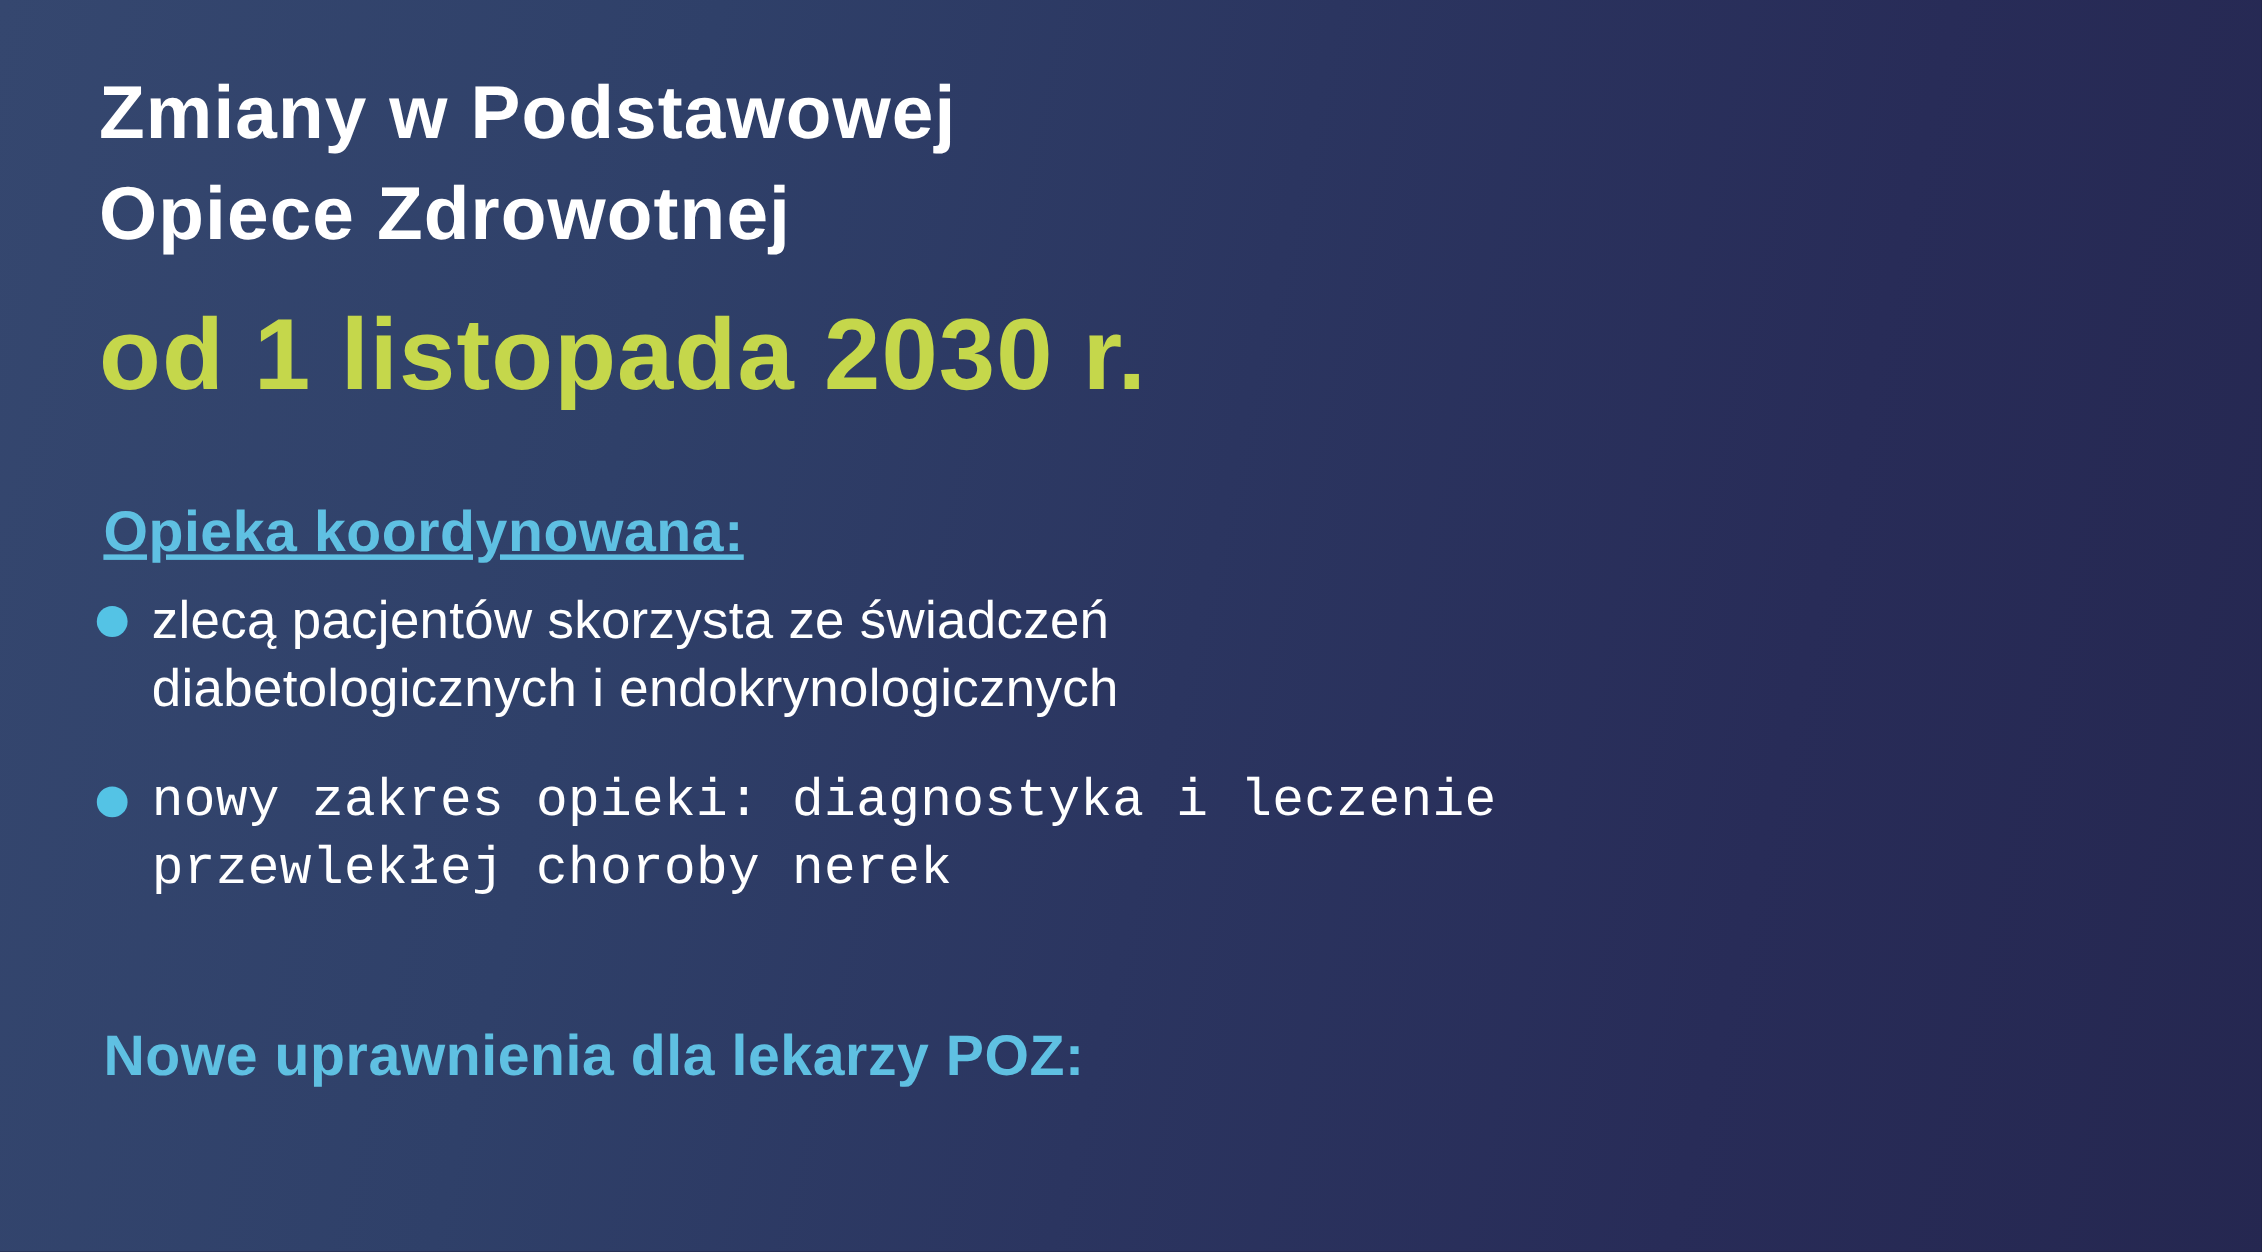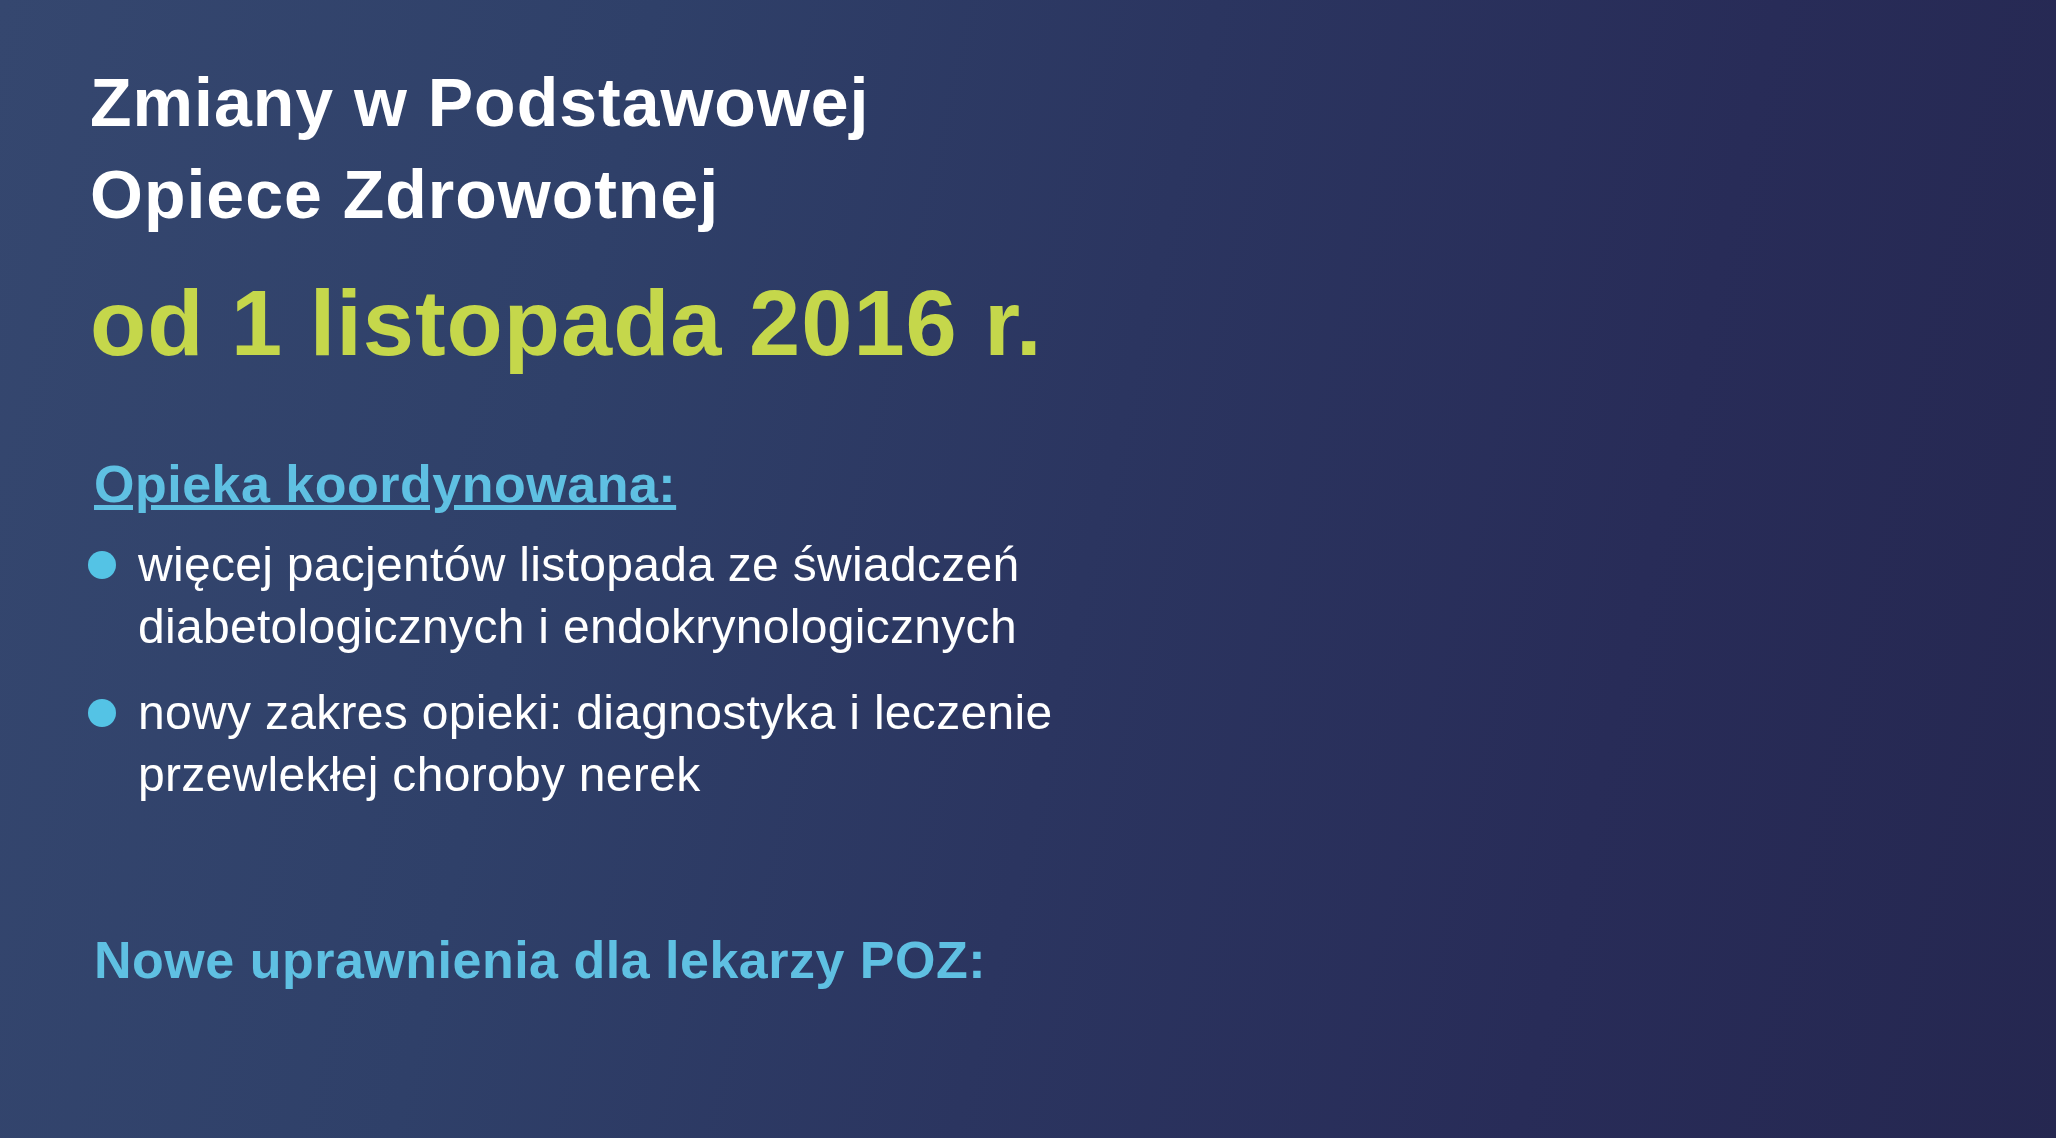--- a/index.html
+++ b/index.html
@@ -39,44 +39,44 @@
     margin: 0; padding: 0; list-style: none;
   }
   .list-1 { top: 534px; }
   .list-2 { top: 980px; }
   .bullet-item {
     position: relative;
     padding-left: 50px;
     font-size: 48px; line-height: 62px;
     color: #ffffff; letter-spacing: 0.3px;
   }
-  .bullet-item + .bullet-item { margin-top: 24px; }
+  .bullet-item + .bullet-item { margin-top: 40px; font-family: Liberation Mono, monospace; }
   .bullet-dot {
     position: absolute; left: 0; top: 17px;
     width: 28px; height: 28px; border-radius: 50%;
     background: #54c3e5;
   }
 
   
   .logo { position: absolute; right: 0; top: 0; }
 </style>
 </head>
 <body>
 
 <div class="canvas">
 
   <div class="title pre">Zmiany w Podstawowej
 Opiece Zdrowotnej</div>
-  <div class="date">od 1 listopada 2016 r.</div>
+  <div class="date">od 1 listopada 2030 r.</div>
 
   <div class="section-heading heading-1">Opieka koordynowana:</div>
   <ul class="bullet-list list-1">
     <li class="bullet-item">
       <span class="bullet-dot"></span>
-      <span class="pre">więcej pacjentów listopada ze świadczeń
+      <span class="pre">zlecą pacjentów skorzysta ze świadczeń
 diabetologicznych i endokrynologicznych</span>
     </li>
     <li class="bullet-item">
       <span class="bullet-dot"></span>
       <span class="pre">nowy zakres opieki: diagnostyka i leczenie
 przewlekłej choroby nerek</span>
     </li>
   </ul>
 
   <div class="section-heading heading-2">Nowe uprawnienia dla lekarzy POZ:</div>

